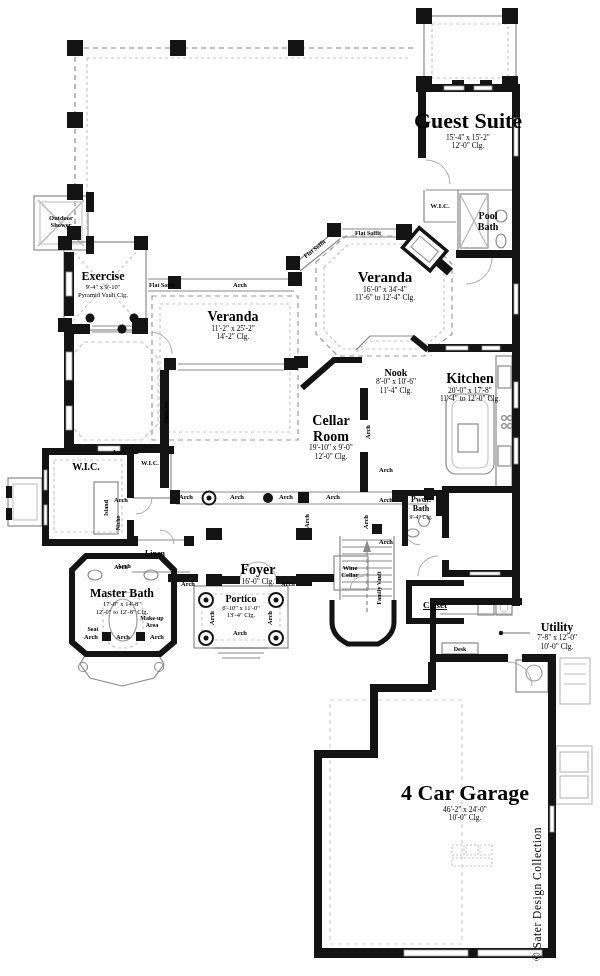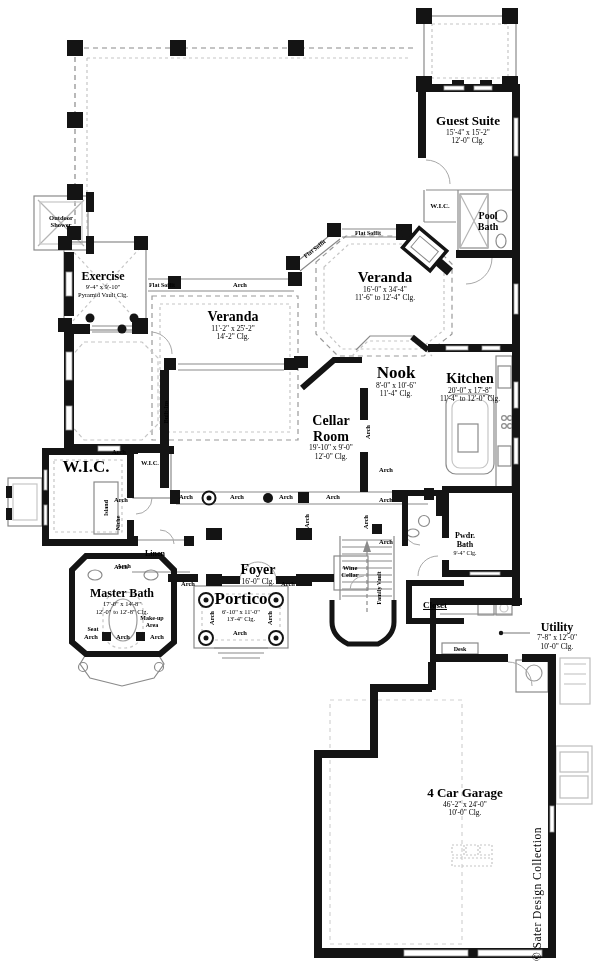--- a/index.html
+++ b/index.html
@@ -3,22 +3,22 @@
 <meta charset="utf-8">
 <style>
   html,body{margin:0;padding:0;background:#fff;}
   .plan{position:relative;width:600px;height:976px;background:#fff;overflow:hidden;
         font-family:"Liberation Serif","DejaVu Serif",serif;color:#000;}
   .plan svg{position:absolute;left:0;top:0;}
   .lbl{position:absolute;transform:translate(-50%,-50%);text-align:center;line-height:1.12;white-space:nowrap;z-index:5;}
   .wrap{white-space:normal;}
   .nm{font-weight:bold;display:block;}
   .dm{display:block;font-size:7.5px;}
-  .f16 .nm{font-size:13px;} .f15 .nm{font-size:15px;} .f14 .nm{font-size:14px;}
-  .f13 .nm{font-size:17px;} .f12 .nm{font-size:12px;} .f10 .nm{font-size:10px;}
+  .f16 .nm{font-size:22px;} .f15 .nm{font-size:15px;} .f14 .nm{font-size:14px;}
+  .f13 .nm{font-size:10px;} .f12 .nm{font-size:12px;} .f10 .nm{font-size:10px;}
   .f9 .nm{font-size:9px;} .f8 .nm{font-size:8px;} .f7 .nm{font-size:7px;} .f6 .nm{font-size:6.5px;}
   .s6 .dm{font-size:6.5px;} .s5 .dm{font-size:6px;}
   .arch{font-size:6.5px;font-weight:bold;}
   .fsoffit{font-size:6px;font-weight:bold;}
   .tinyv{font-size:6px;font-weight:bold;}
   .v{transform:translate(-50%,-50%) rotate(-90deg);}
   .r38{transform:translate(-50%,-50%) rotate(-38deg);}
   .credit{position:absolute;left:537px;top:894px;transform:translate(-50%,-50%) rotate(-90deg);
           font-size:11.5px;letter-spacing:.5px;white-space:nowrap;z-index:5;}
 </style>
@@ -383,21 +383,21 @@
   <span class="dm">16'-0" Clg.</span>
     </div>
 <div class="lbl f13 s6" style="left:241px;top:606px;">
   <span class="nm">Portico</span>
   <span class="dm">6'-10" x 11'-0"</span>
   <span class="dm">13'-4" Clg.</span>
     </div>
 <div class="lbl f6 wrap" style="left:350px;top:571px;width:26px;">
   <span class="nm">Wine Cellar</span>
     </div>
-<div class="lbl f8 wrap s5" style="left:421px;top:544px;width:28px;margin-left:44px;">
+<div class="lbl f8 wrap s5" style="left:421px;top:508px;width:28px;">
   <span class="nm">Pwdr. Bath</span>
   <span class="dm">9'-4" Clg.</span>
     </div>
 <div class="lbl f9" style="left:435px;top:605px;text-decoration:underline;">
   <span class="nm">Closet</span>
     </div>
 <div class="lbl f12" style="left:557px;top:636px;">
   <span class="nm">Utility</span>
   <span class="dm">7'-8" x 12'-0"</span>
   <span class="dm">10'-0" Clg.</span>

